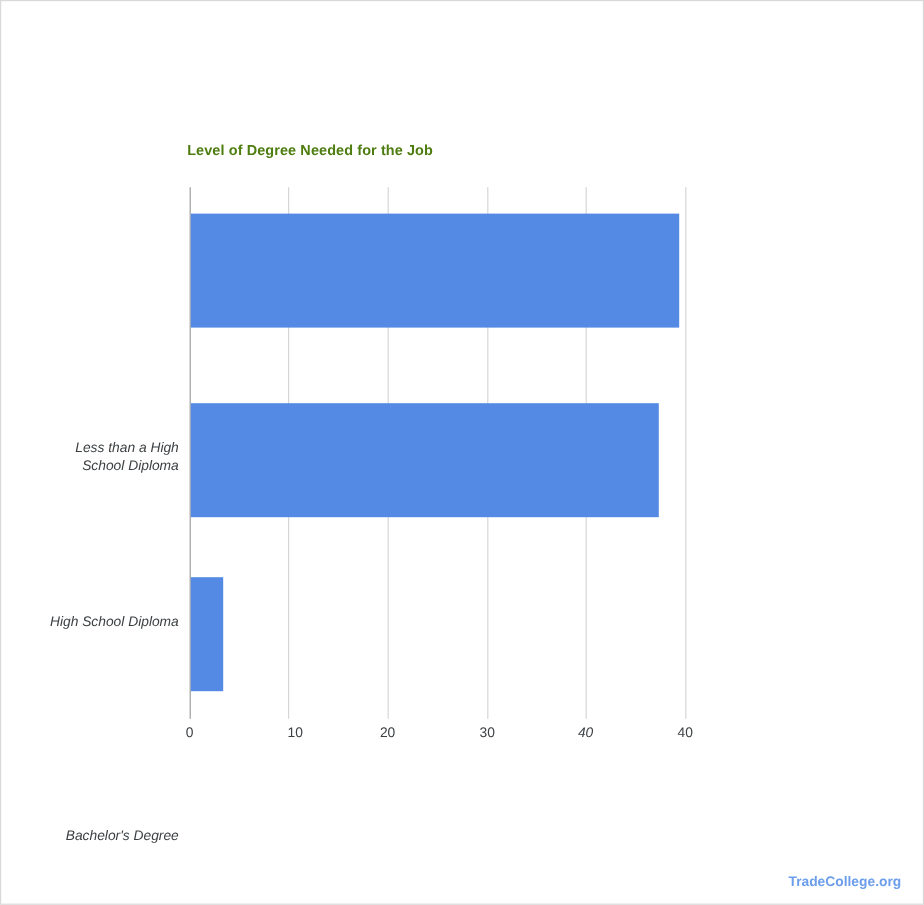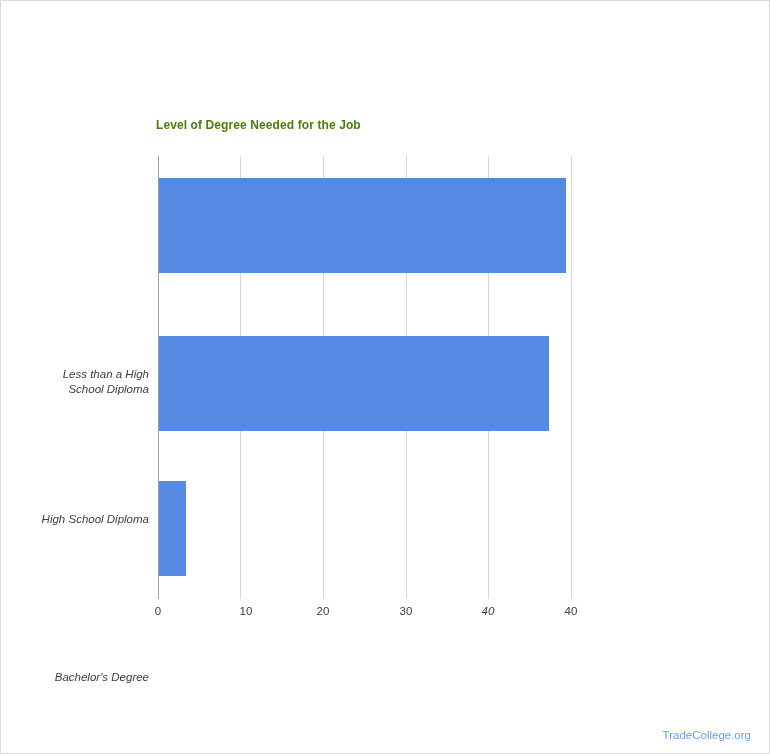--- a/index.html
+++ b/index.html
@@ -82,34 +82,35 @@
     color: #3c4043;
     text-align: center;
     width: 40px;
   }
   #watermark {
     position: absolute;
     right: 18px;
     bottom: 12px;
     font-size: 11.5px;
     color: #6d9eeb;
+    font-weight: bold;
   }
 </style>
 </head>
 <body>
 
 <div id="page">
 
   <div id="chart-title">Level of Degree Needed for the Job</div>
 
   <div class="ylabels">
     <div class="ytick-label" style="top:211px;">Less than a High
 School Diploma</div>
     <div class="ytick-label" style="top:356px;">High School Diploma</div>
-    <div class="ytick-label" style="top:514px;">Bachelor's Degree</div>
+    <div class="ytick-label" style="top:534px;">Bachelor's Degree</div>
   </div>
 
   <div id="plot-area">
     <div class="axis-line" style="left:0px;"></div>
     <div class="gridline" style="left:82px;"></div>
     <div class="gridline" style="left:165px;"></div>
     <div class="gridline" style="left:248px;"></div>
     <div class="gridline" style="left:330px;"></div>
     <div class="gridline" style="left:413px;"></div>
 

